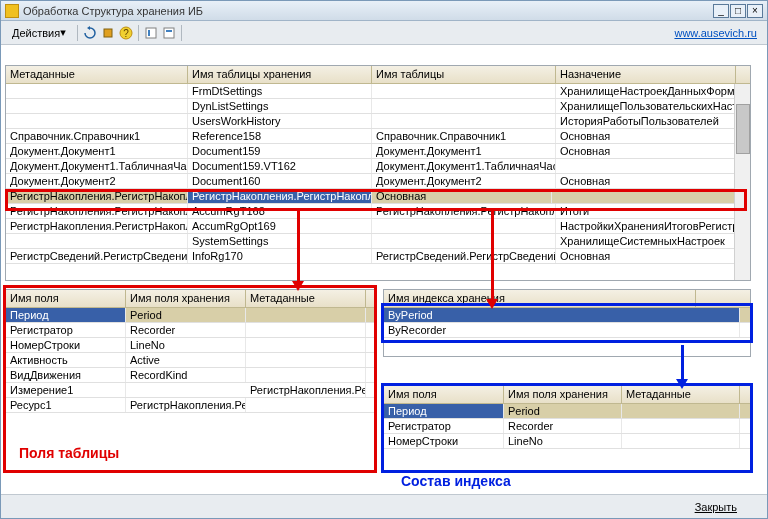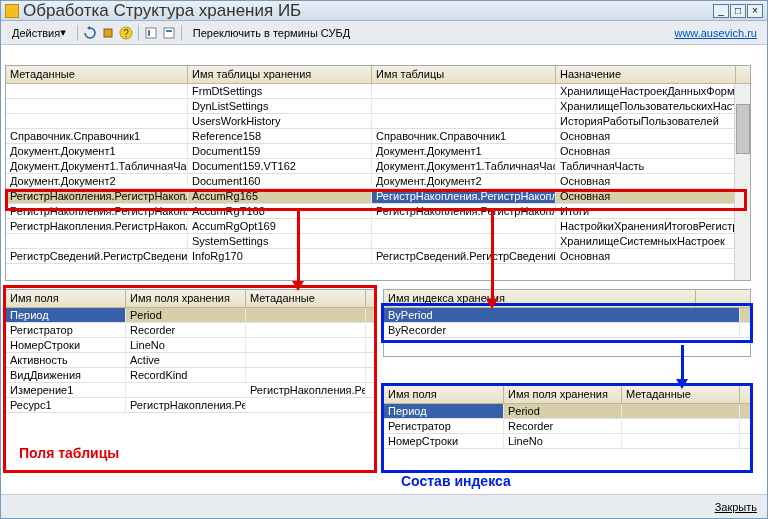--- a/index.html
+++ b/index.html
@@ -1,38 +1,38 @@
 <!DOCTYPE html>
 <html><head>
 <meta charset="utf-8">
 <style>
   * { box-sizing: border-box; margin: 0; padding: 0; }
   body { font-family: Arial, sans-serif; font-size: 11px; background: #fff; width: 768px; height: 519px; position: relative; border: 1px solid #7a99b8; overflow: hidden; }
   .titlebar { height: 20px; background: linear-gradient(#e8f0f8,#d0dce8); display: flex; align-items: center; padding: 0 4px; border-bottom: 1px solid #a0b4c8; }
   .titlebar-icon { width: 14px; height: 14px; background: #f0c020; border: 1px solid #c09010; margin-right: 4px; }
-  .titlebar-text { flex: 1; font-size: 17px; color: #333; }
+  .titlebar-text { flex: 1; font-size: 11px; color: #333; }
   .winbtns { display: flex; gap: 1px; }
   .winbtn { width: 16px; height: 14px; border: 1px solid #5a7a9a; background: #e8f0f8; display: flex; align-items: center; justify-content: center; font-size: 10px; cursor: pointer; }
   .toolbar { height: 24px; background: #e8ecf0; border-bottom: 1px solid #c0c8d0; display: flex; align-items: center; padding: 0 4px; gap: 2px; }
   .tbtn { height: 20px; padding: 0 6px; border: 1px solid transparent; display: flex; align-items: center; font-size: 11px; cursor: pointer; }
   .ticon { width: 16px; height: 16px; display: flex; align-items: center; justify-content: center; border: 1px solid transparent; cursor: pointer; }
   .sep { width: 1px; height: 16px; background: #b0b8c0; margin: 0 2px; }
   .link { color: #0050c0; text-decoration: underline; margin-left: auto; margin-right: 6px; cursor: pointer; }
   .content { position: absolute; top: 44px; bottom: 24px; left: 0; right: 0; padding: 6px; }
   .grid { border: 1px solid #a0a8b0; background: #fff; position: absolute; }
   .grid-hdr { display: flex; background: linear-gradient(#f4f0e4,#e8e0c8); border-bottom: 1px solid #c0b890; height: 18px; }
   .grid-hdr > div { padding: 2px 4px; border-right: 1px solid #c0b890; overflow: hidden; white-space: nowrap; font-size: 11px; }
   .grid-body { overflow: hidden; }
   .grid-row { display: flex; height: 15px; border-bottom: 1px solid #e0e0e0; }
   .grid-row > div { padding: 1px 4px; border-right: 1px solid #e8e8e8; overflow: hidden; white-space: nowrap; font-size: 11px; }
   .grid-row.sel { background: #d8cfa8; }
   .cell-sel { background: #3860a8 !important; color: #fff; }
   .scrollbar { position: absolute; right: 0; top: 18px; bottom: 0; width: 16px; background: #f0f0f0; border-left: 1px solid #d0d0d0; }
   .scrollthumb { background: #c8c8c8; border: 1px solid #a0a0a0; }
-  .footer { position: absolute; bottom: 0; left: 0; right: 0; height: 24px; background: #e8ecf0; border-top: 1px solid #c0c8d0; display: flex; align-items: center; justify-content: flex-end; padding: 0 0; }
+  .footer { position: absolute; bottom: 0; left: 0; right: 0; height: 24px; background: #e8ecf0; border-top: 1px solid #c0c8d0; display: flex; align-items: center; justify-content: flex-end; padding: 0 20px; }
   .footer-btn { padding: 2px 10px; text-decoration: underline; cursor: pointer; font-size: 11px; }
   .anno-box { position: absolute; border: 3px solid; pointer-events: none; }
   .anno-label { position: absolute; font-size: 14px; font-weight: bold; }
   .arrow { position: absolute; }
   .arrow-line { position: absolute; background: currentColor; }
   .arrow-head { position: absolute; width: 0; height: 0; }
   .red { color: #e00000; border-color: #e00000; }
   .blue { color: #0020e0; border-color: #0020e0; }
 </style>
 </head>
@@ -75,21 +75,20 @@
         <rect x="4" y="4" width="2" height="6" fill="#4080c0"></rect>
       </svg>
     </div>
   <div class="ticon">
       <svg width="14" height="14">
         <rect x="2" y="2" width="10" height="10" fill="#fff" stroke="#808080"></rect>
         <rect x="4" y="4" width="6" height="2" fill="#4080c0"></rect>
       </svg>
     </div>
   <div class="sep"></div>
-  <div class="tbtn">Переключить в термины СУБД</div>
   <a class="link">www.ausevich.ru</a>
 </div>
 
 <div class="content">
 
   <div class="grid" id="main-grid" style="left:4px; top:20px; width:746px; height:216px;">
     <div class="scrollbar">
         <div class="scrollthumb" style="height:50px;margin-top:20px;width:14px;margin-left:1px;"></div>
       </div>
   <div class="grid-hdr">
@@ -126,31 +125,29 @@
         <div class="grid-row">
           <div style="width: 182px;">Документ.Документ1</div>
           <div style="width: 184px;">Document159</div>
           <div style="width: 184px;">Документ.Документ1</div>
           <div style="width: 180px;">Основная</div>
         </div>
         <div class="grid-row">
           <div style="width: 182px;">Документ.Документ1.ТабличнаяЧасть...</div>
           <div style="width: 184px;">Document159.VT162</div>
           <div style="width: 184px;">Документ.Документ1.ТабличнаяЧасть1</div>
-          <div style="width: 180px;">ТабличнаяЧасть</div>
         </div>
         <div class="grid-row">
           <div style="width: 182px;">Документ.Документ2</div>
           <div style="width: 184px;">Document160</div>
           <div style="width: 184px;">Документ.Документ2</div>
           <div style="width: 180px;">Основная</div>
         </div>
         <div class="grid-row sel">
           <div style="width: 182px;">РегистрНакопления.РегистрНакопления1</div>
-          <div style="width: 184px;">AccumRg165</div>
           <div class="cell-sel" style="width: 184px;">РегистрНакопления.РегистрНакопления1</div>
           <div style="width: 180px;">Основная</div>
         </div>
         <div class="grid-row">
           <div style="width: 182px;">РегистрНакопления.РегистрНакопления1</div>
           <div style="width: 184px;">AccumRgT168</div>
           <div style="width: 184px;">РегистрНакопления.РегистрНакопления1</div>
           <div style="width: 180px;">Итоги</div>
         </div>
         <div class="grid-row">

